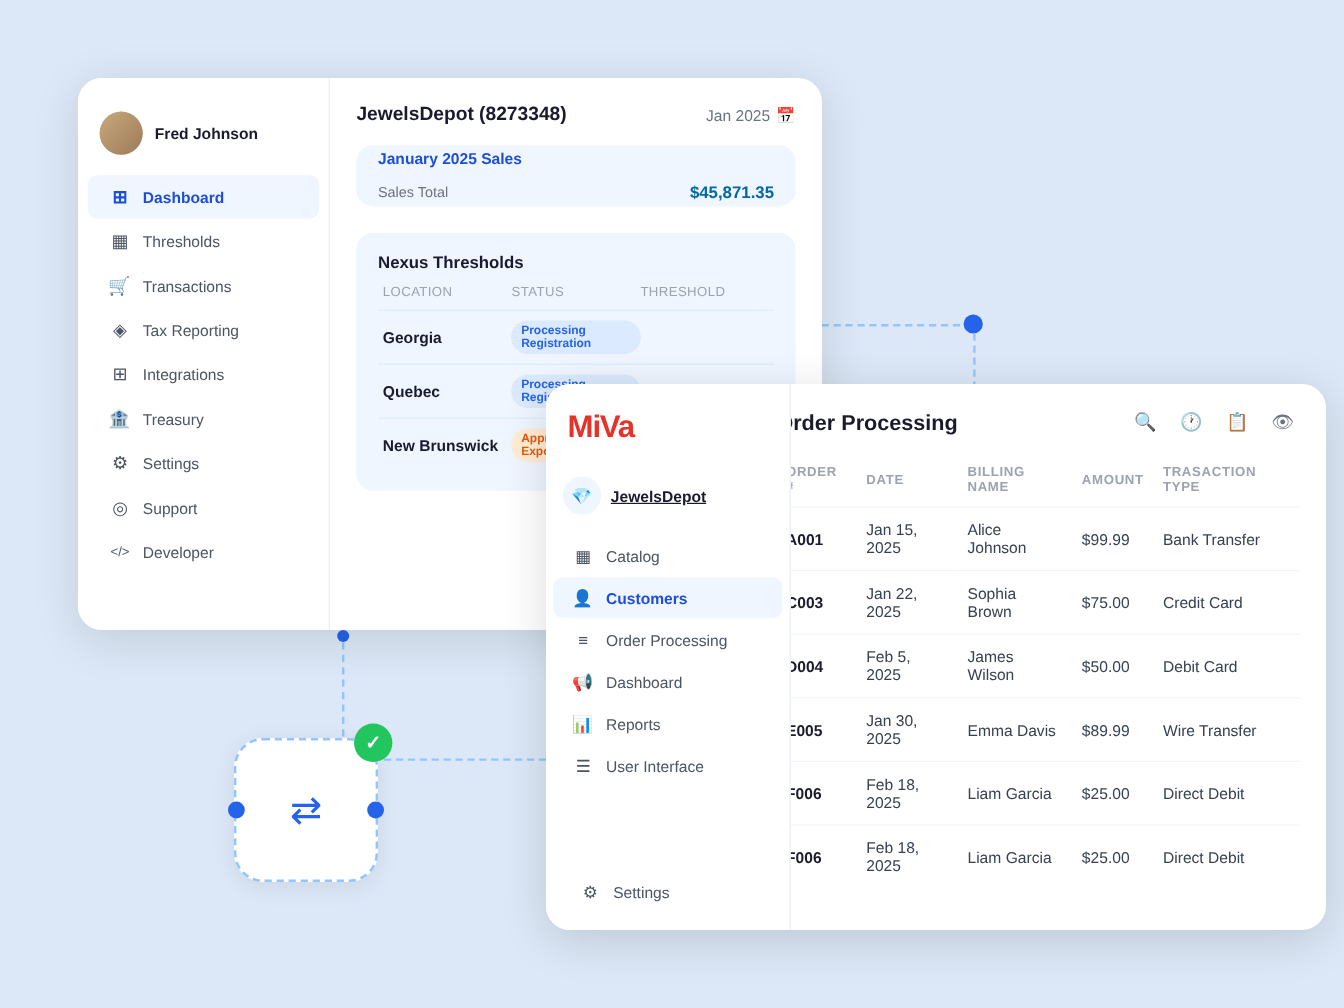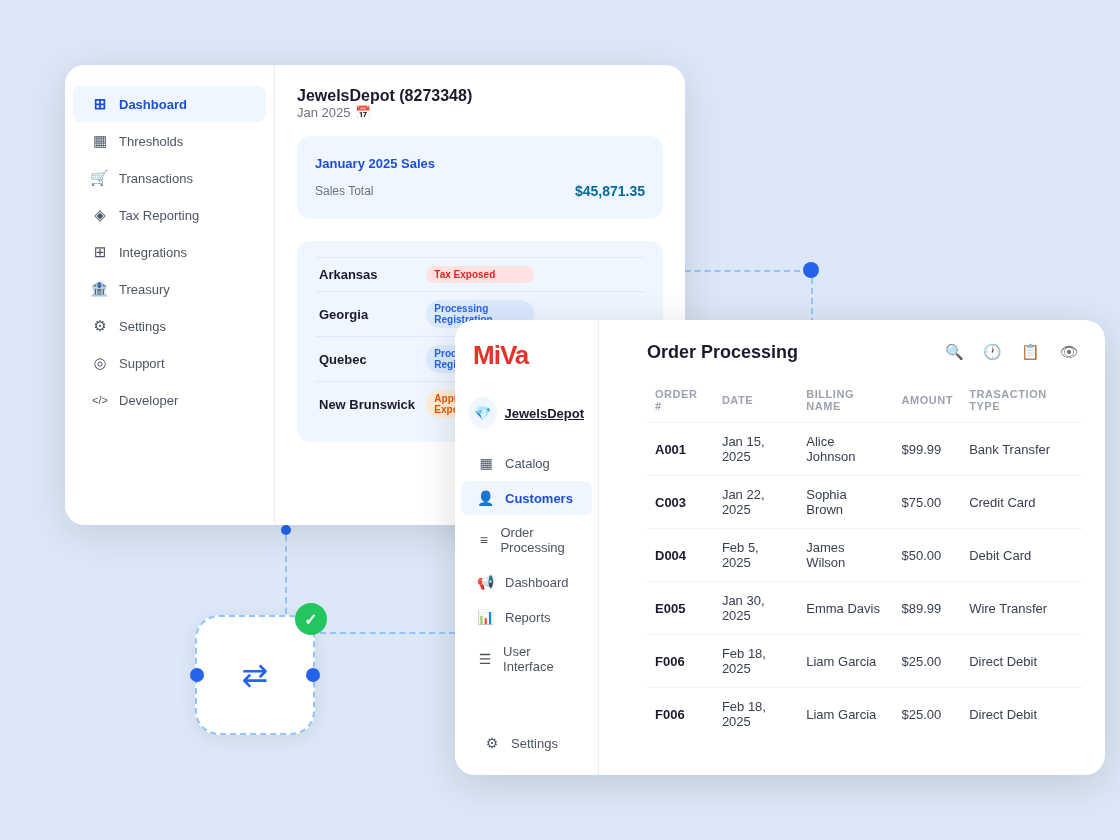--- a/index.html
+++ b/index.html
@@ -85,44 +85,43 @@
       font-size: 15px;
     }
     .tc-main {
       margin-left: 210px;
       padding: 22px 22px 22px;
       min-height: 430px;
     }
     .tc-store-header {
       display: flex;
       justify-content: space-between;
-      align-items: flex-start;
+      align-items: center;
       margin-bottom: 16px;
-      flex-direction: column;
     }
     .tc-store-name {
       font-size: 16px;
       font-weight: 700;
       color: #1a1a2e;
     }
     .tc-date {
       font-size: 13px;
       color: #6b7280;
       display: flex; align-items: center; gap: 5px;
     }
     .tc-cards {
       display: flex;
       gap: 14px;
       margin-bottom: 22px;
     }
     .tc-card {
       flex: 1;
       background: #eff6ff;
       border-radius: 14px;
-      padding: 20px 18px;
+      padding: 4px 18px;
     }
     .tc-card-title {
       font-size: 13px;
       font-weight: 600;
       color: #1d4ed8;
       margin-bottom: 12px;
     }
     .tc-card-row {
       display: flex;
       justify-content: space-between;
@@ -254,21 +253,21 @@
       width: 650px;
       background: #fff;
       border-radius: 20px;
       box-shadow: 0 8px 40px rgba(0,0,0,0.14);
       overflow: hidden;
       z-index: 20;
     }
     .miva-sidebar {
       position: absolute;
       left: 0; top: 0; bottom: 0;
-      width: 144px;
+      width: 204px;
       background: #fff;
       border-right: 1px solid #e8eef5;
       padding: 20px 0;
     }
     .miva-logo {
       padding: 0 18px 16px;
     }
     .miva-logo-text {
       font-size: 26px;
       font-weight: 900;
@@ -378,20 +377,26 @@
   </style>
 </head>
 <body>
 
 <div style="position:absolute;inset:0;background:#dce8f7;"></div>
 
 <div class="taxcloud-panel" style="height:460px;">
 
   <div class="tc-sidebar">
 
+    <div class="tc-user">
+      <div class="tc-avatar">
+        <div class="tc-avatar-img"></div>
+      </div>
+      <span class="tc-username">Fred Johnson</span>
+    </div>
 
     <div class="tc-nav-item active">
       <span class="tc-nav-icon">⊞</span>
       <span>Dashboard</span>
     </div>
     <div class="tc-nav-item">
       <span class="tc-nav-icon">▦</span>
       <span>Thresholds</span>
     </div>
     <div class="tc-nav-item">
@@ -438,24 +443,25 @@
       <div class="tc-card">
         <div class="tc-card-title">January 2025 Sales</div>
         <div class="tc-card-row">
           <span class="tc-card-label">Sales Total</span>
           <span class="tc-card-value">$45,871.35</span>
         </div>
       </div>
     </div>
 
     <div class="tc-nexus">
-      <div class="tc-nexus-row">
-        <span class="tc-nexus-location">Arkansas</span>
-        <span class="tc-badge badge-red">Tax Exposed</span>
-        <span></span>
+      <div class="tc-nexus-title">Nexus Thresholds</div>
+      <div class="tc-nexus-header">
+        <span>Location</span>
+        <span>Status</span>
+        <span>Threshold</span>
       </div>
       <div class="tc-nexus-row">
         <span class="tc-nexus-location">Georgia</span>
         <span class="tc-badge badge-blue">Processing Registration</span>
         <span></span>
       </div>
       <div class="tc-nexus-row">
         <span class="tc-nexus-location">Quebec</span>
         <span class="tc-badge badge-blue">Processing Registration</span>
         <span></span>

